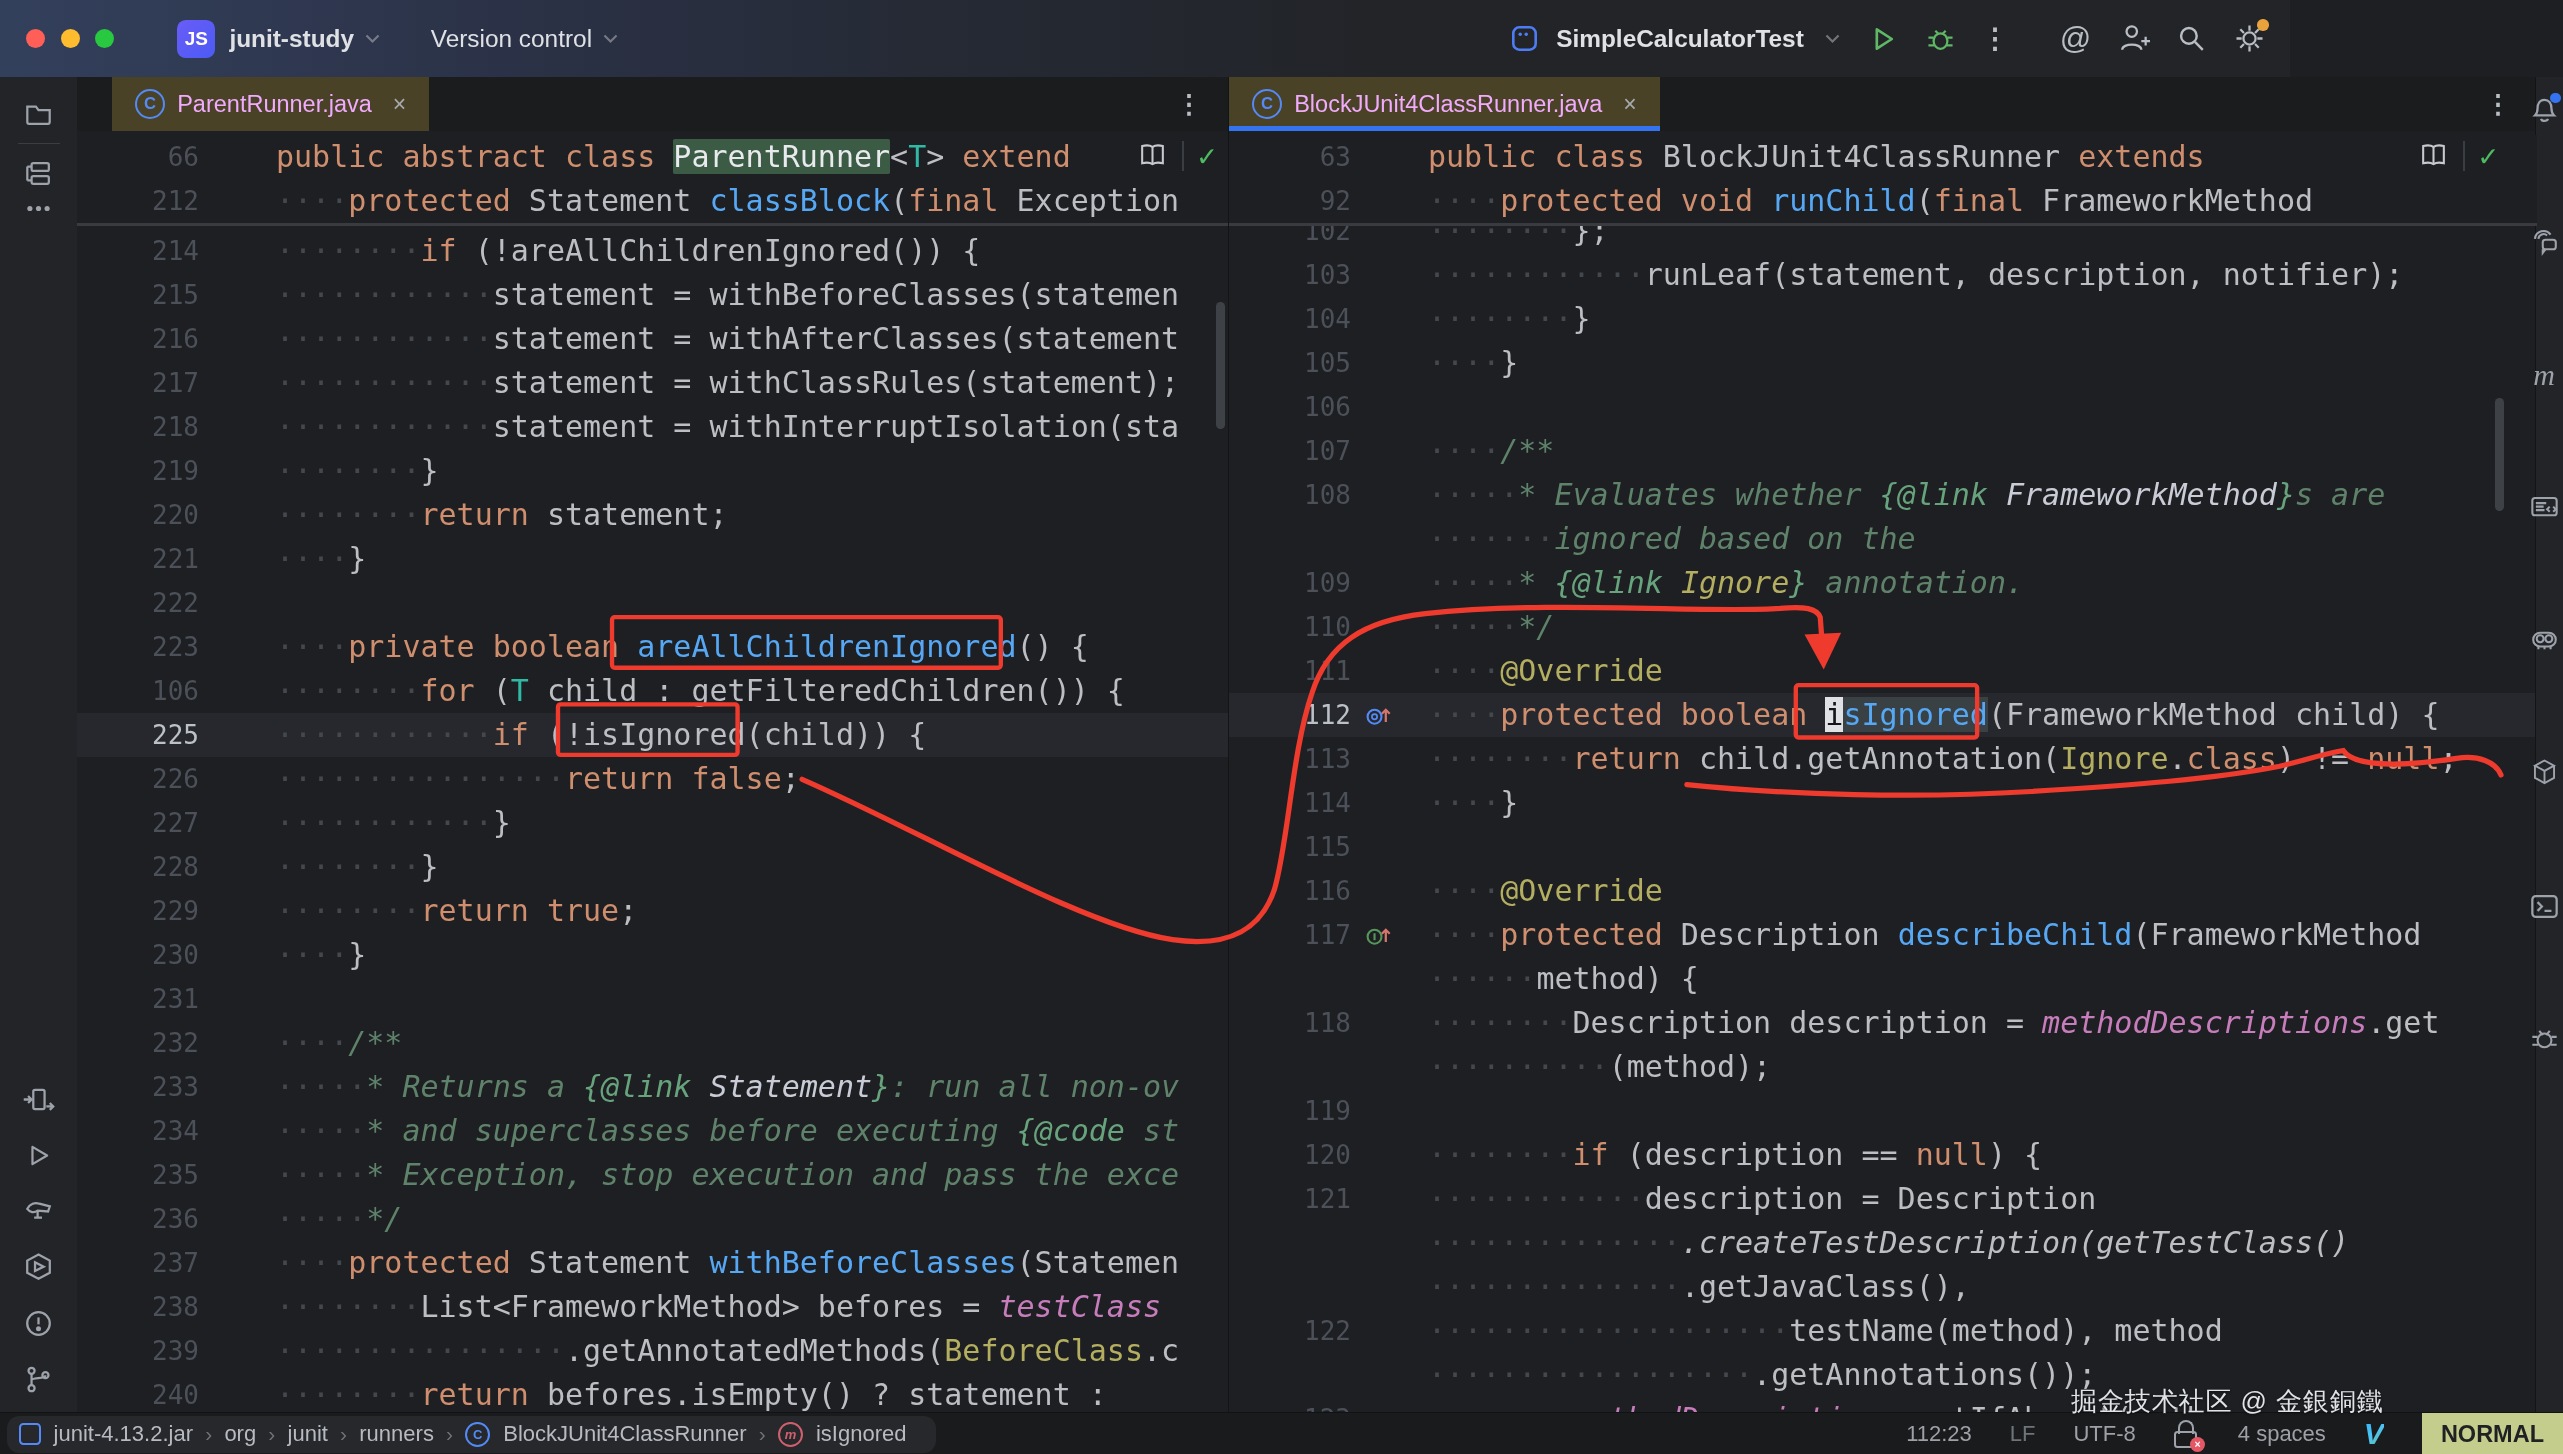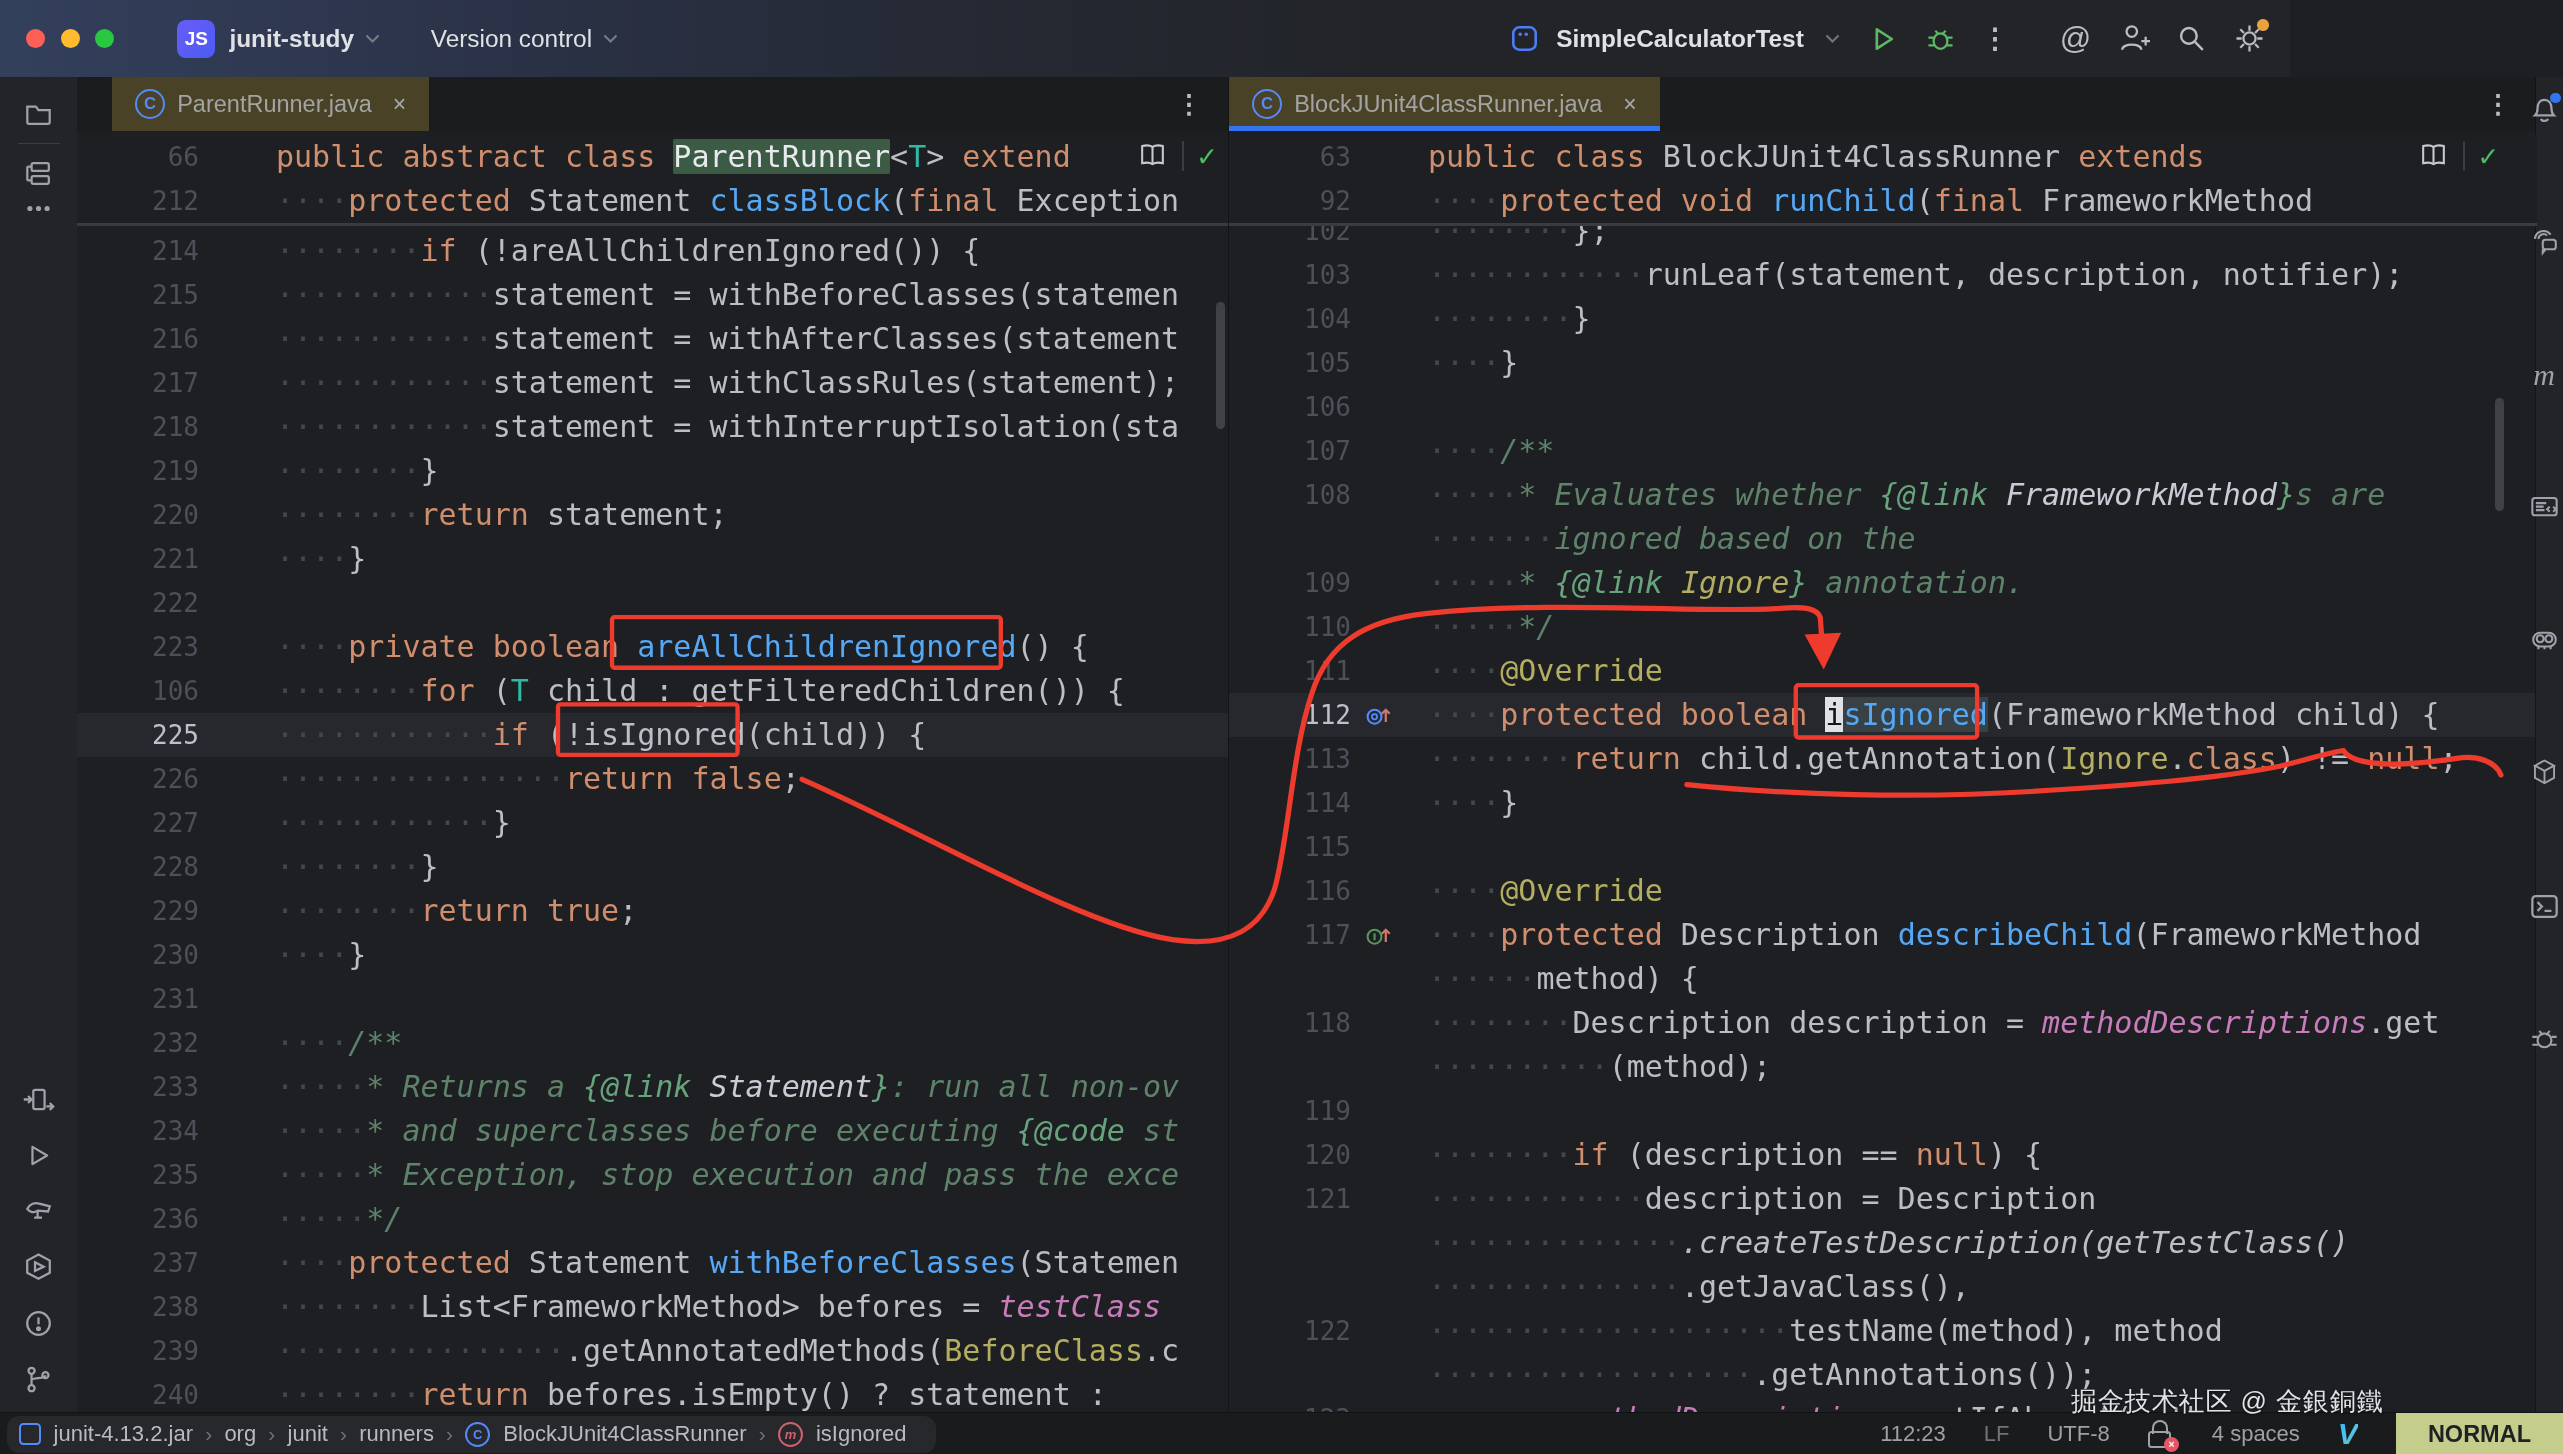--- a/index.html
+++ b/index.html
@@ -38,21 +38,21 @@
   #stripe-left .top{display:flex;flex-direction:column;align-items:center;margin-top:19px;}
   #stripe-left .bottom{margin-top:auto;margin-bottom:15.7px;display:flex;flex-direction:column;align-items:center;gap:21px;}
 
   
   .tabbar{position:absolute;top:77px;height:54px;background:#1a1c1e;display:flex;align-items:stretch;}
   #tabbar-left{left:77px;width:1151px;}
   #tabbar-right{left:1228px;width:1308px;border-left:1.7px solid #131416;}
   .tab{position:relative;display:flex;align-items:center;gap:12.2px;padding:0 23px;background:#4a4227;}
   #tabbar-left .tab{margin-left:35px;}
   #tabbar-right .tab{margin-left:0px;}
-  .tab .title{color:#a3a3a3;font-size:23.5px;}
+  .tab .title{color:#f0abfc;font-size:23.5px;}
   .tab .close{color:#a6a9b0;font-size:23px;margin-left:8.7px;}
   .tab.active::after{content:'';position:absolute;left:0;right:0;bottom:0;height:5.2px;background:var(--accent);}
   .tabbar .kebab{margin-left:auto;align-self:center;margin-right:26px;font-size:26px;}
   .cls-icon{width:26px;height:26px;border-radius:50%;border:2.6px solid #548af7;color:#548af7;
     font-size:16.6px;font-weight:700;display:flex;align-items:center;justify-content:center;font-family:"Liberation Sans",sans-serif;}
 
   
   .editor{position:absolute;top:131px;height:1282px;background:#1e1f22;overflow:hidden;}
   #editor-left{left:77px;width:1151px;}
   #editor-right{left:1228px;width:1308px;border-left:1.7px solid #131416;}
@@ -103,21 +103,21 @@
   .dim{color:#6f737a}
   .lock-wrap{position:relative;width:26px;height:28px;}
   .lock-shackle{position:absolute;left:4.4px;top:0;width:12.2px;height:12.2px;border:2.6px solid #9da2ab;border-bottom:none;
     border-radius:8.7px 8.7px 0 0;}
   .lock-body{position:absolute;left:0;top:10.5px;width:19px;height:13px;border:2.6px solid #9da2ab;border-radius:3.5px;}
   .lock-badge{position:absolute;right:-5.2px;bottom:-3.5px;width:15px;height:15px;border-radius:50%;background:#e55765;
     color:#fff;font-size:10.5px;font-weight:700;display:flex;align-items:center;justify-content:center;}
   .vim-v{font-size:30px;font-weight:800;font-style:italic;
     background:linear-gradient(135deg,#29b6f6,#4fc3f7,#66bb6a);-webkit-background-clip:text;background-clip:text;color:transparent;}
   #vim-mode{background:#c5cd8c;color:#1f2123;font-size:23.5px;font-weight:600;height:42px;display:flex;
-    align-items:center;padding:0 32px;}
+    align-items:center;padding:0 19px;}
 
   #watermark{position:absolute;left:2071px;top:1384px;color:#dfe2e6;font-size:26px;letter-spacing:0.9px;
     text-shadow:0 0.9px 2.6px rgba(0,0,0,.6);z-index:30;}
 
   #overlay{position:absolute;left:0;top:0;width:2563px;height:1454px;pointer-events:none;z-index:20;}
   svg{display:block}
 </style>
 </head>
 <body>
 

